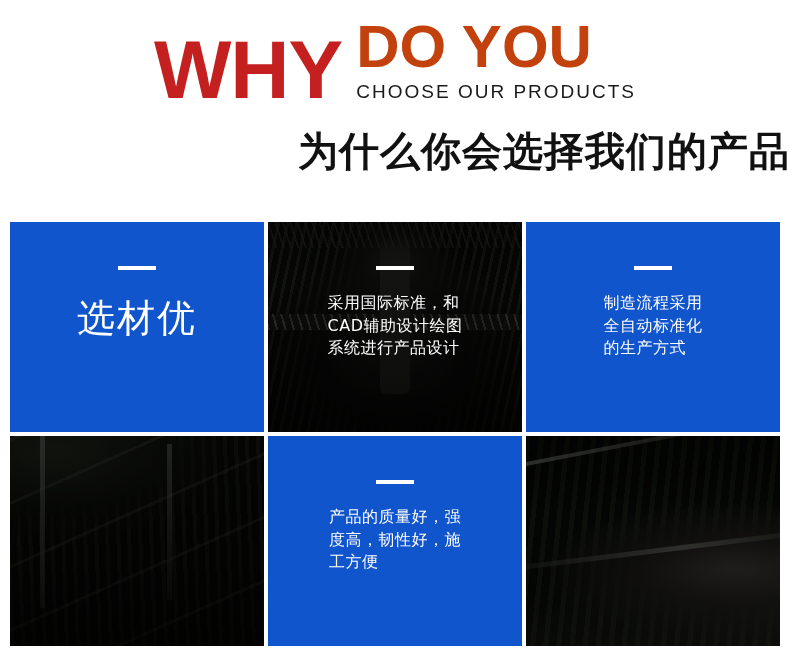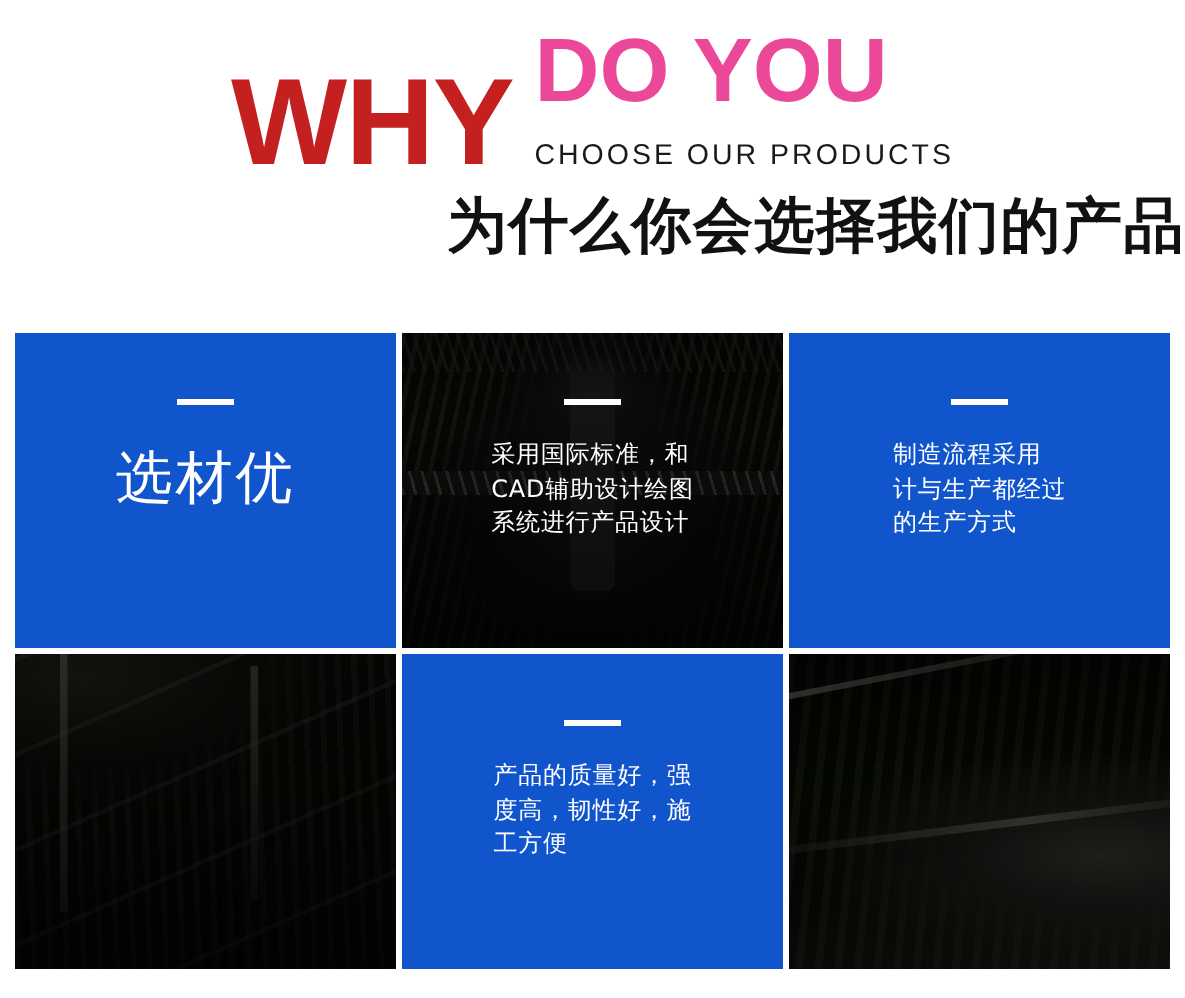--- a/index.html
+++ b/index.html
@@ -59,33 +59,33 @@
   .head-right {
     display: inline-block;
     vertical-align: baseline;
     margin-left: 14px;
   }
   .word-doyou {
     display: block;
     font-family: "Liberation Sans", "DejaVu Sans", sans-serif;
     font-size: 60px;
     font-weight: 700;
-    color: #ec4899;
+    color: #c2410c;
     letter-spacing: 0px;
     line-height: 0.95;
   }
   .word-choose {
     display: block;
     font-family: "Liberation Sans", "DejaVu Sans", sans-serif;
     font-size: 19px;
     font-weight: 400;
     color: #1a1a1a;
     letter-spacing: 2.0px;
     line-height: 1.35;
-    margin-top: 16px;
+    margin-top: 4px;
     text-align: right;
   }
 
   .subtitle-cn {
     position: absolute;
     left: 0;
     top: 128px;
     width: 790px;
     text-align: right;
     font-family: "DejaVu Sans", "Liberation Sans", sans-serif;
@@ -286,21 +286,21 @@
         <div class="card-text">采用国际标准，和
 CAD辅助设计绘图
 系统进行产品设计</div>
       </div>
     </div>
 
     <div class="card card-blue">
       <div class="card-content">
         <div class="divider-dash"></div>
         <div class="card-text">制造流程采用
-计与生产都经过
+全自动标准化
 的生产方式</div>
       </div>
     </div>
 
     <div class="card card-photo">
       <div class="photo-bg photo-fence"></div>
       <div class="scrim"></div>
     </div>
 
     <div class="card card-blue">

